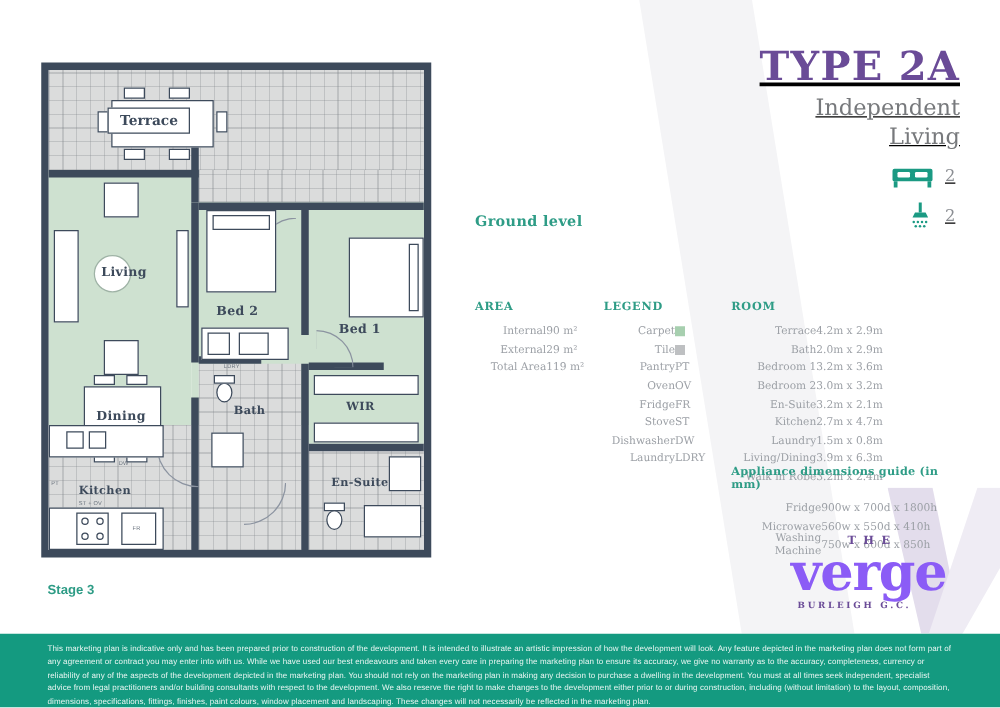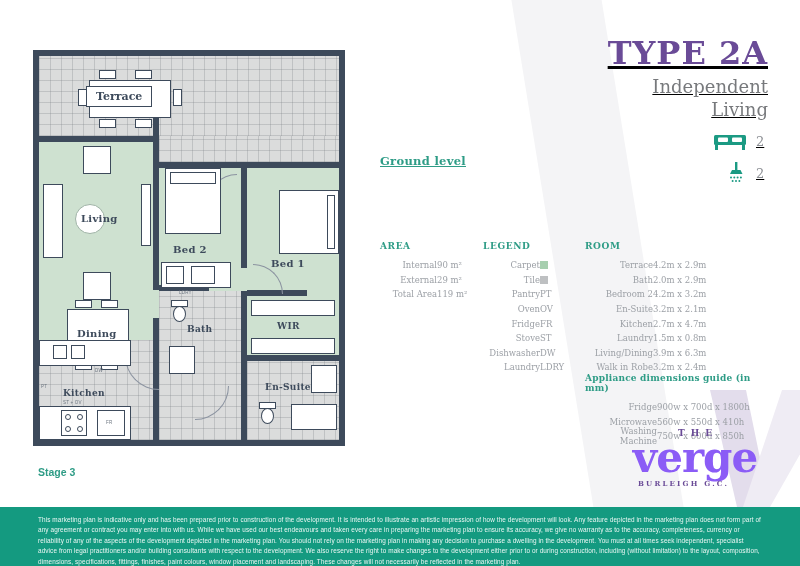--- a/index.html
+++ b/index.html
@@ -41,22 +41,22 @@
          border-radius:0 0 0 100%; background:transparent; }
 
   
   .title-block { position:absolute; right:32px; top:34px; text-align:right;text-decoration:underline; }
   .type-label { font:bold 32px "DejaVu Serif", serif; color:#6A4B97; letter-spacing:1px; }
   .subtitle { font:18px "DejaVu Serif", serif; color:#77797c; line-height:1.25; margin-top:4px; }
   .stat-row { display:flex; justify-content:flex-end; align-items:center; gap:9px; margin-top:10px; }
   .stat-num { font:13px "DejaVu Serif", serif; color:#8b8e93; width:12px; text-align:left; }
 
   
-  .ground-level { position:absolute; left:380px; top:154px;
-                  font:bold 11.5px "DejaVu Serif", serif; color:#2E9C86; letter-spacing:.3px;text-decoration:underline; }
+  .ground-level { position:absolute; left:380px; top:170px;
+                  font:bold 11.5px "DejaVu Serif", serif; color:#2E9C86; letter-spacing:.3px; }
   .col { position:absolute; font-size:8.5px; color:#9CA0A6;margin-top:28px; }
   .col-h { font:bold 9px "DejaVu Serif", serif; color:#2E9C86; letter-spacing:.6px; margin-bottom:7px; }
   .trow { display:flex; align-items:center; height:14.6px; }
   .trow .lab { display:inline-block;text-align:right; }
   #col-area  { left:380px; top:213px; width:100px; }
   #col-area .lab { width:57px; }
   #col-legend { left:483px; top:213px; width:100px; }
   #col-legend .lab { width:57px; }
   #col-room  { left:585px; top:213px; width:175px; }
   #col-room .lab { width:68px; }
@@ -290,22 +290,26 @@
     <div class="rows">
         <div class="trow">
           <span class="lab">Terrace</span>
           <span>4.2m x 2.9m</span>
         </div>
         <div class="trow">
           <span class="lab">Bath</span>
           <span>2.0m x 2.9m</span>
         </div>
         <div class="trow">
+          <span class="lab">Bedroom 1</span>
+          <span>3.2m x 3.6m</span>
+        </div>
+        <div class="trow">
           <span class="lab">Bedroom 2</span>
-          <span>4.2m x 3.2m</span>
+          <span>3.0m x 3.2m</span>
         </div>
         <div class="trow">
           <span class="lab">En-Suite</span>
           <span>3.2m x 2.1m</span>
         </div>
         <div class="trow">
           <span class="lab">Kitchen</span>
           <span>2.7m x 4.7m</span>
         </div>
         <div class="trow">

